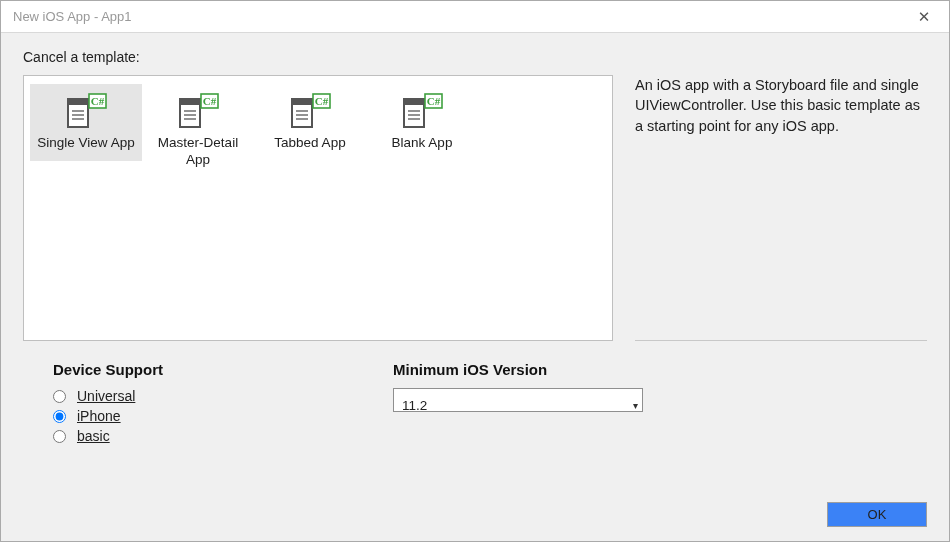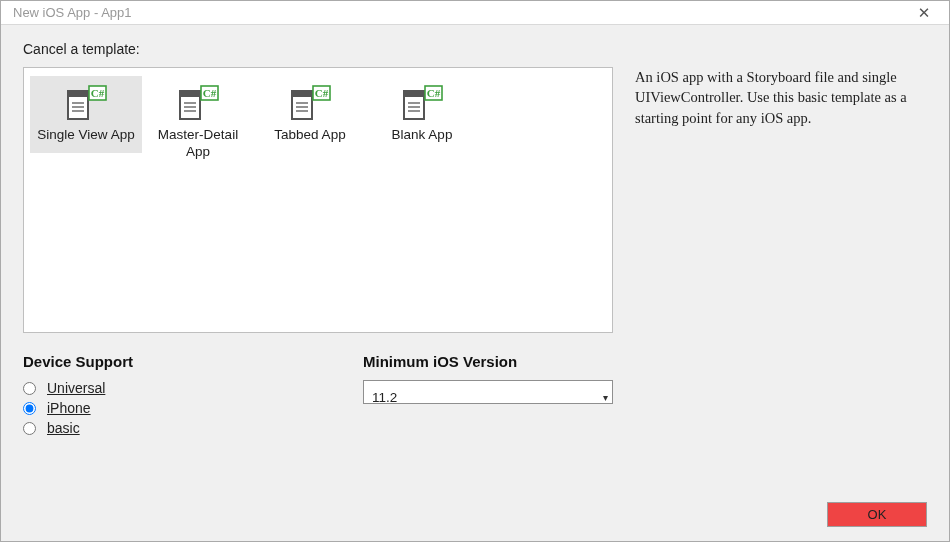--- a/index.html
+++ b/index.html
@@ -12,21 +12,21 @@
     }
     .window {
       width: 950px;
       height: 542px;
       background: #f0f0f0;
       border: 1px solid #aaa;
       display: flex;
       flex-direction: column;
     }
     .titlebar {
-      height: 24px;
+      height: 32px;
       background: #ffffff;
       border-bottom: 1px solid #d9d9d9;
       display: flex;
       align-items: center;
       justify-content: space-between;
       padding: 0 10px 0 12px;
     }
     .titlebar .title {
       font-size: 13px;
       color: #999;
@@ -85,37 +85,38 @@
     }
     .tpl-icon {
       width: 42px;
       height: 36px;
       margin: 2px auto 0 auto;
       display: block;
     }
     .desc-col {
       flex: 1;
       display: flex;
-      font-family: Liberation Serif, serif;
+      flex-direction: column;
     }
     .desc-text {
       font-size: 14.5px;
       color: #222;
       line-height: 1.4;
     }
     .desc-col .hr {
       border: none;
       border-top: 1px solid #c8c8c8;
       margin-top: auto;
       margin-bottom: 0;
     }
     .lower-row {
       display: flex;
       gap: 60px;
       margin-top: 20px;
+      margin-left: 30px;
     }
     .section-header {
       font-size: 15px;
       font-weight: 600;
       color: #111;
       margin-bottom: 10px;
     }
     .device-section { width: 280px; }
     .radio-row {
       display: flex;
@@ -149,21 +150,21 @@
     .button-row {
       margin-top: auto;
       display: flex;
       justify-content: flex-end;
       gap: 10px;
       padding-top: 8px;
     }
     .dlg-button {
       width: 100px;
       height: 25px;
-      background: #ef4444;
+      background: #3b82f6;
       border: 1px solid #9e9e9e;
       font-size: 13px;
       color: #222;
       cursor: pointer;
       display: flex;
       align-items: center;
       justify-content: center;
     }
   </style>
 </head>

